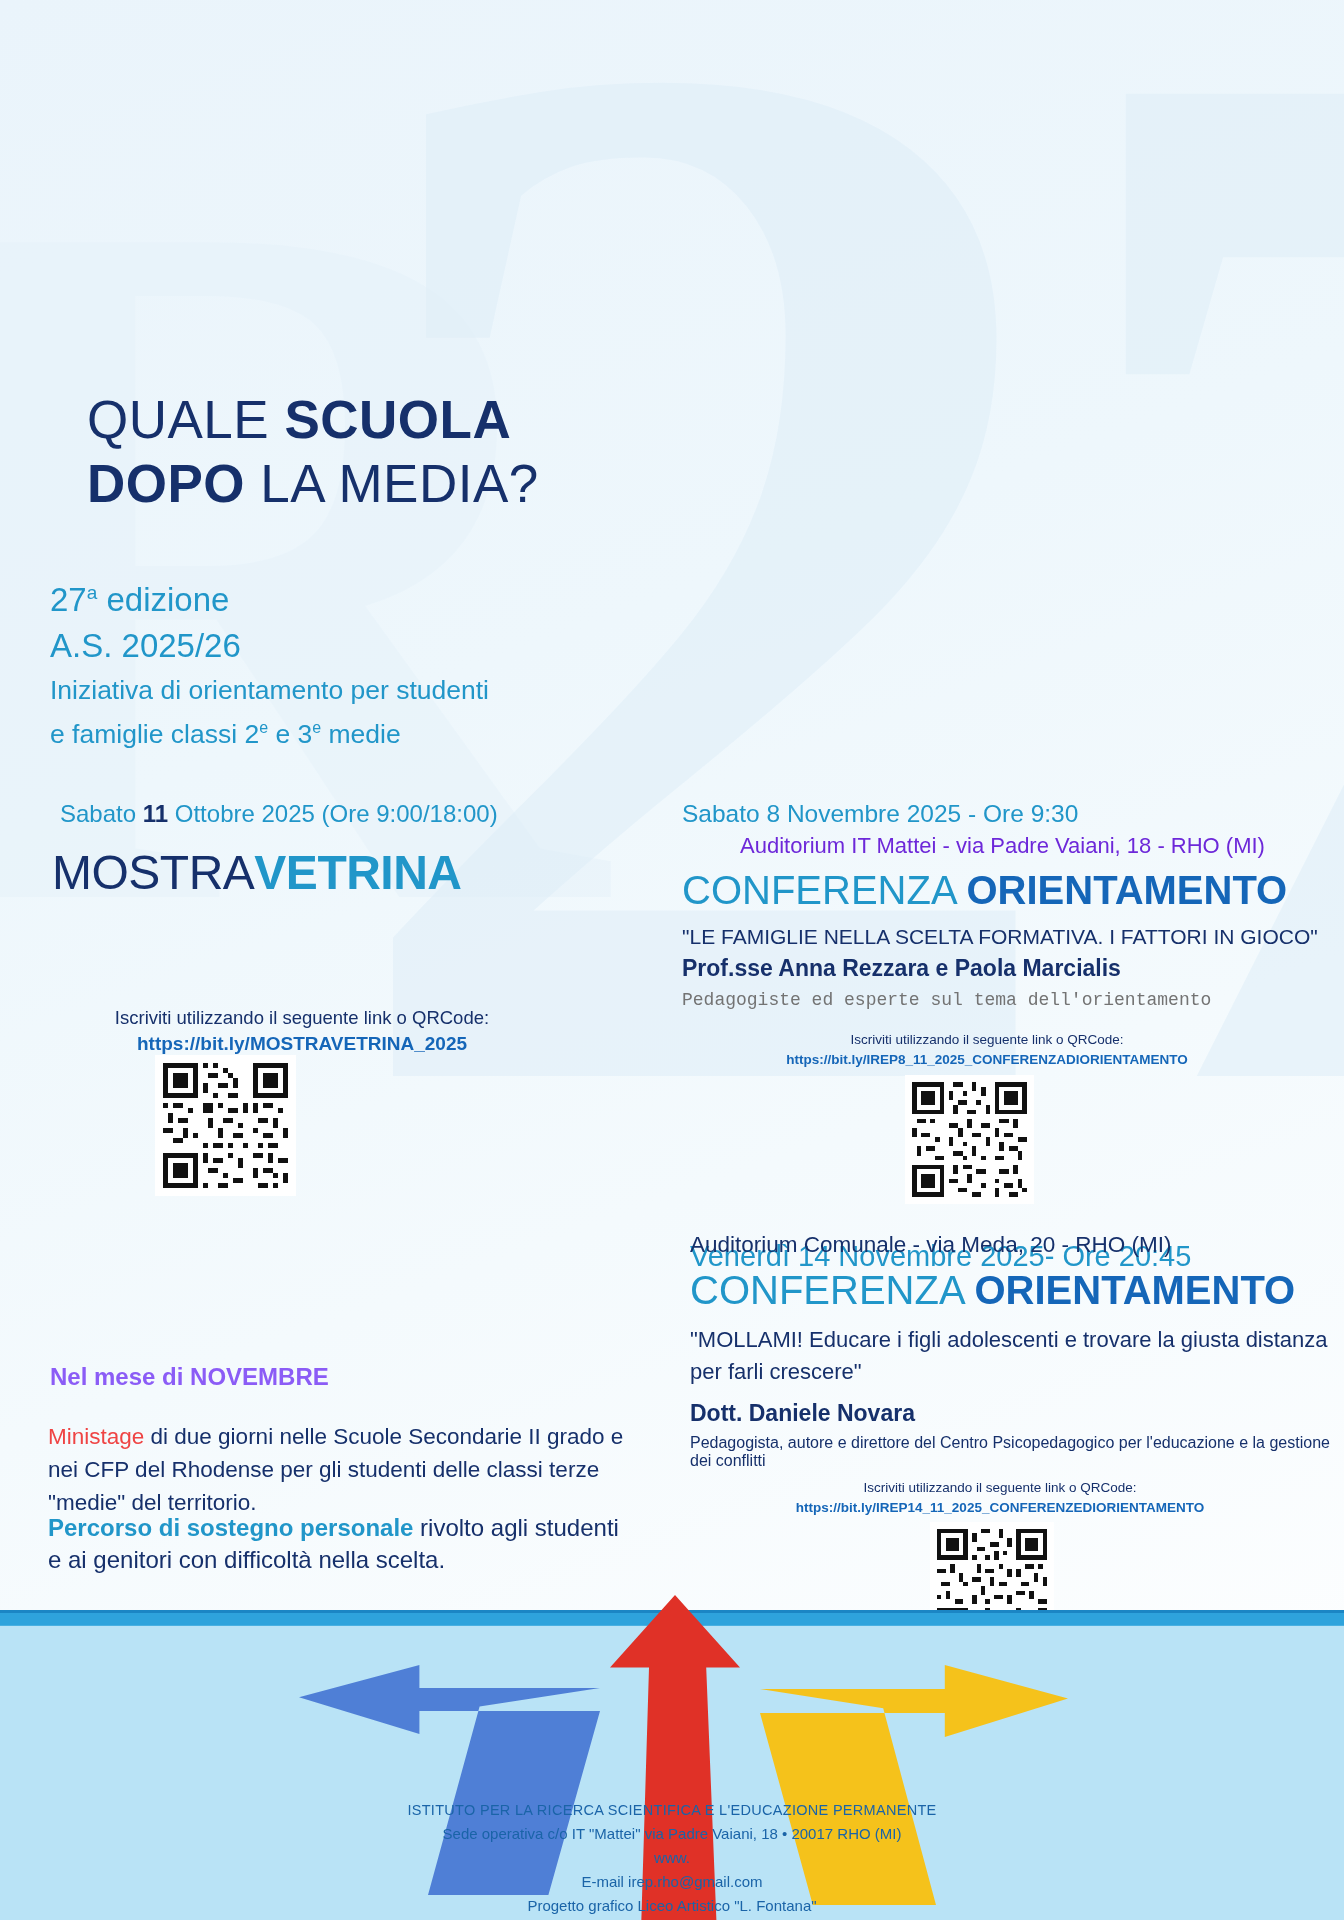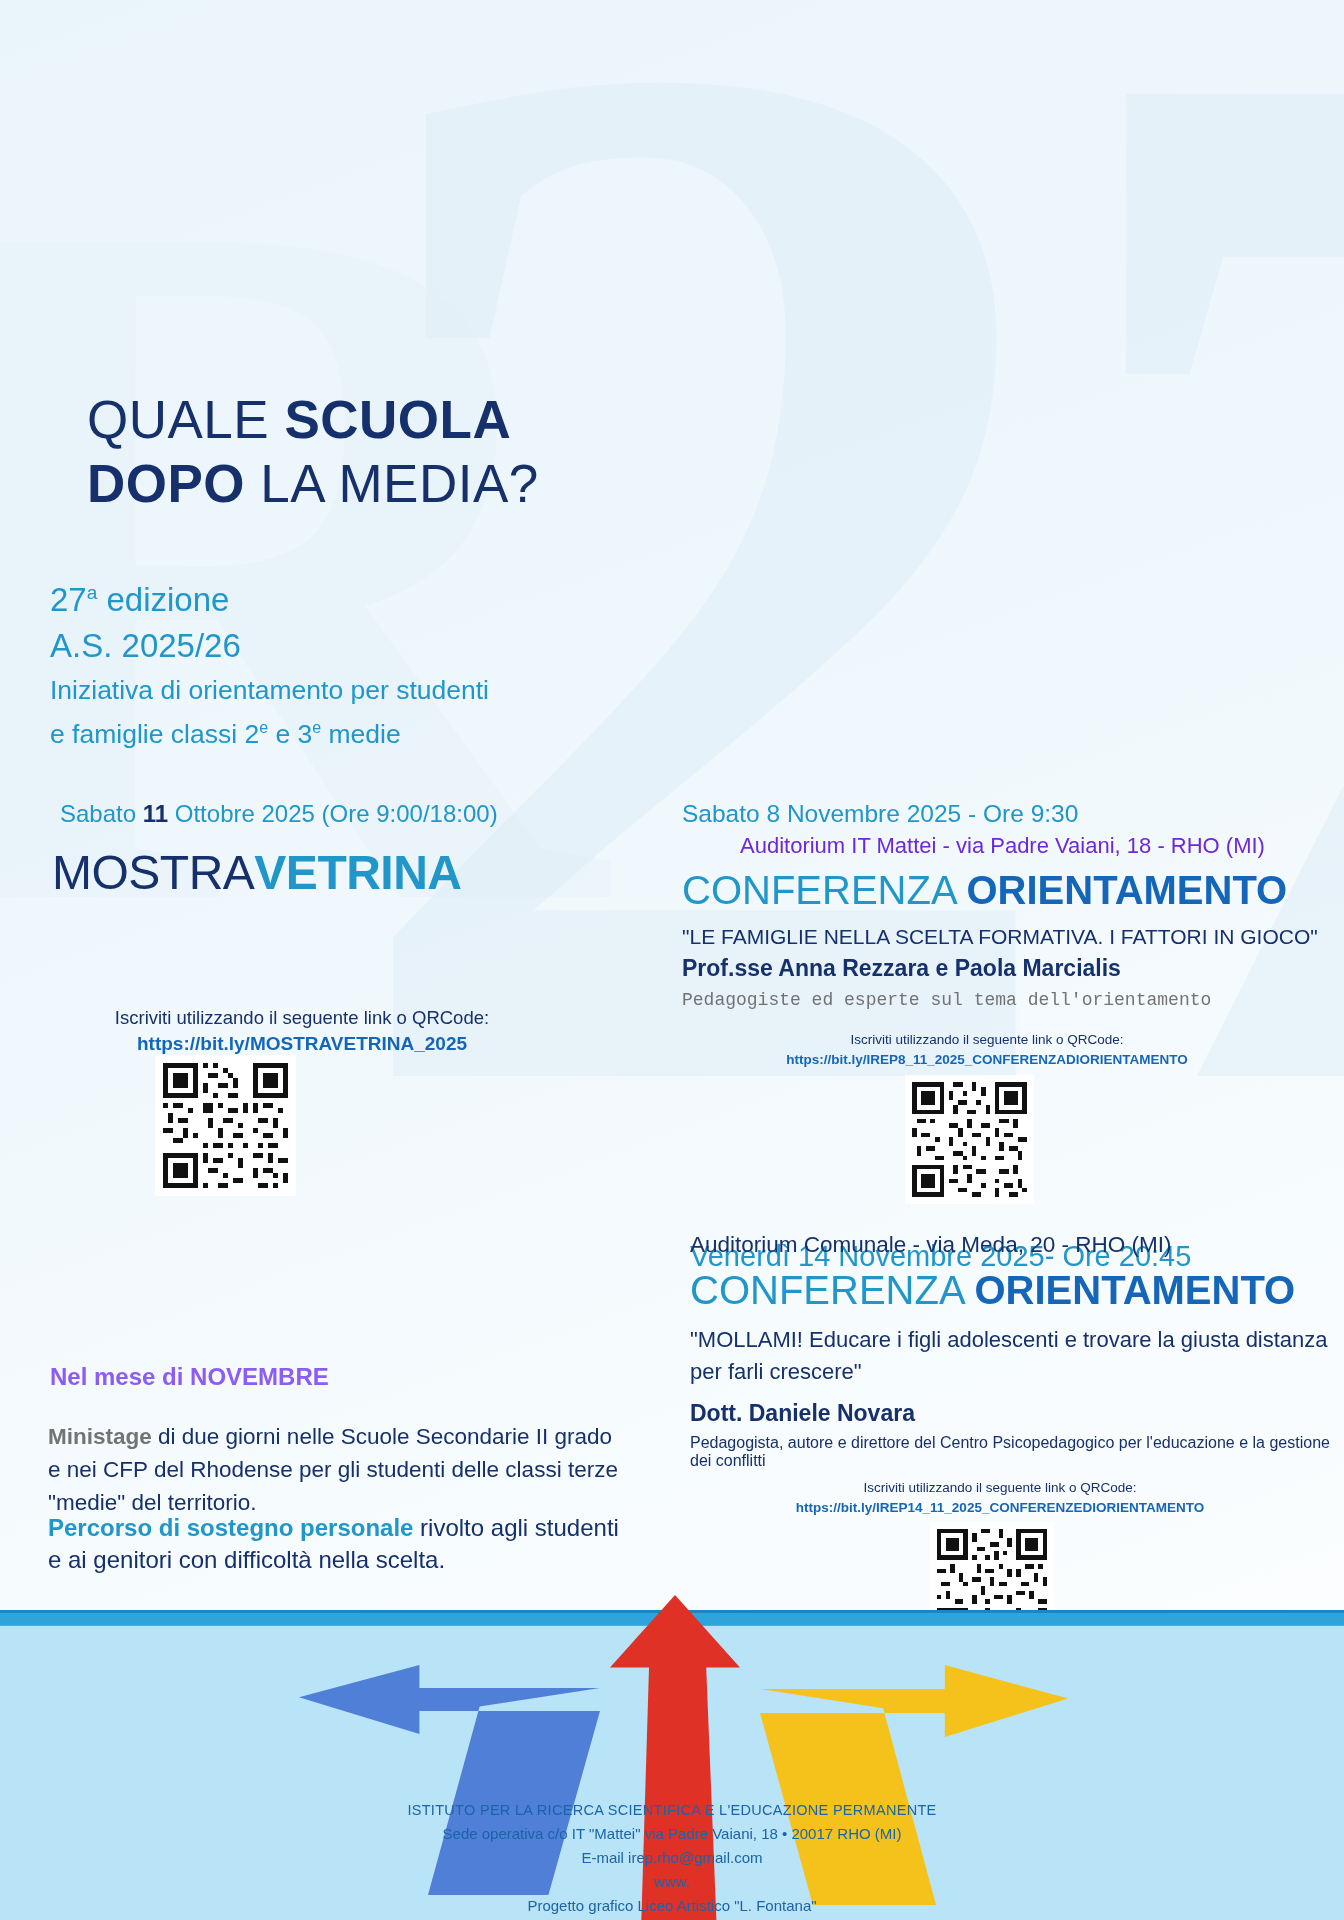--- a/index.html
+++ b/index.html
@@ -109,21 +109,21 @@
   .c2-quote{position:absolute;left:690px;top:1324px;width:640px;color:#16306b;font-size:22px;line-height:32px;}
   .c2-speaker{position:absolute;left:690px;top:1400px;width:640px;color:#16306b;font-size:23px;font-weight:700;}
   .c2-role{position:absolute;left:690px;top:1434px;width:660px;color:#16306b;font-size:16px;}
   .c2-signup{position:absolute;left:690px;top:1478px;width:620px;text-align:center;color:#16306b;font-size:13.5px;line-height:20px;}
   .c2-signup .lnk{color:#1566b8;font-weight:700;}
   .qr-c2{position:absolute;left:930px;top:1522px;width:110px;height:110px;padding:7px;}
 
   
   .nov-head{position:absolute;left:50px;top:1363px;width:600px;color:#8b5cf6;font-size:24px;font-weight:700;}
   .nov-p1{position:absolute;left:48px;top:1420px;width:580px;color:#16306b;font-size:22.5px;line-height:33px;}
-  .nov-p1 .hl{color:#737373;font-weight:700;}
+  .nov-p1 .hl{color:#ef4444;font-weight:400;}
   .nov-p2{position:absolute;left:48px;top:1512px;width:580px;color:#16306b;font-size:24px;line-height:32px;}
   .nov-p2 .hl{color:#2196c9;font-weight:700;}
 
   
   .bottom{position:absolute;left:0;top:1590px;width:1344px;height:330px;overflow:hidden;}
   .plane{
     position:absolute;left:-40px;top:20px;width:1430px;height:420px;
     background:#2ea3dc;
     transform:perspective(700px) rotateX(62deg);
     transform-origin:50% 0%;
@@ -463,18 +463,18 @@
       <div class="plane-inner"></div>
     </div>
   </div>
   <div class="arrow-blue"></div>
   <div class="arrow-yellow"></div>
   <div class="arrow-red"></div>
 
   <div class="footer">
     <div class="f-top">ISTITUTO PER LA RICERCA SCIENTIFICA E L'EDUCAZIONE PERMANENTE</div>
     <div>Sede operativa c/o IT "Mattei" via Padre Vaiani, 18 • 20017 RHO (MI)</div>
+    <div>www.</div>
     <div>E-mail irep.rho@gmail.com</div>
-    <div>www.</div>
     <div>Progetto grafico Liceo Artistico "L. Fontana"</div>
   </div>
 
 </div>
 
 </body></html>

